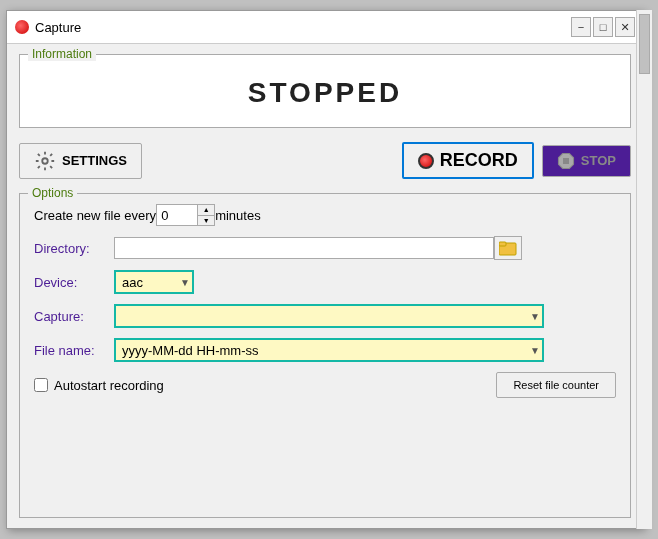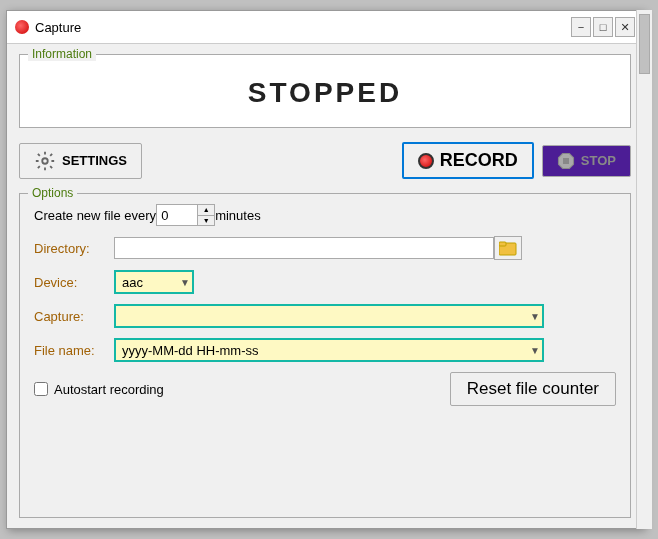--- a/index.html
+++ b/index.html
@@ -164,21 +164,21 @@
     .options-section .section-label {
       background: #f0f0f0;
     }
 
     .form-row {
       display: flex;
       align-items: center;
       margin-bottom: 10px;
     }
     .form-row label {
-      color: #a16207;
+      color: #4c1d95;
       min-width: 80px;
     }
 
     .spinner-wrapper {
       display: flex;
       align-items: stretch;
       border: 1px solid #aaa;
       background: white;
       height: 22px;
     }
@@ -271,21 +271,21 @@
       width: 14px;
       height: 14px;
       cursor: pointer;
     }
     .btn-reset {
       padding: 6px 16px;
       background: #f0f0f0;
       border: 1px solid #aaa;
       border-radius: 2px;
       cursor: pointer;
-      font-size: 17px;
+      font-size: 11px;
     }
 
     
     .scrollbar-track {
       position: absolute;
       right: 0;
       top: 0;
       width: 16px;
       height: 100%;
       background: #f0f0f0;

